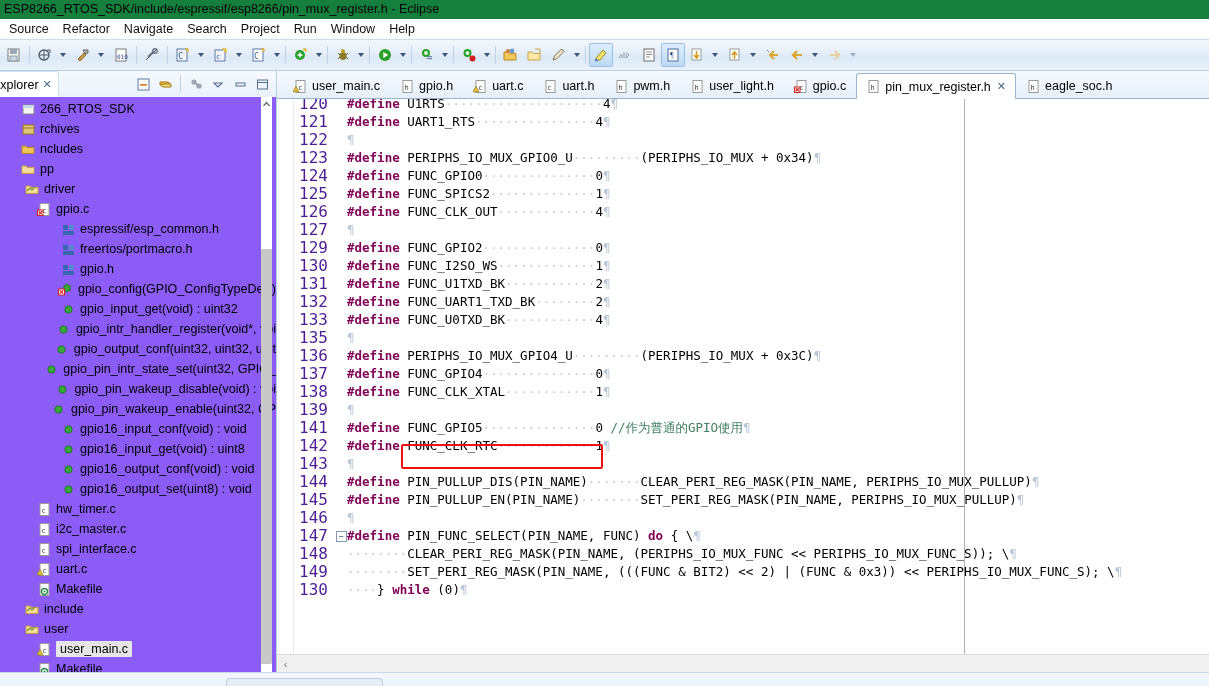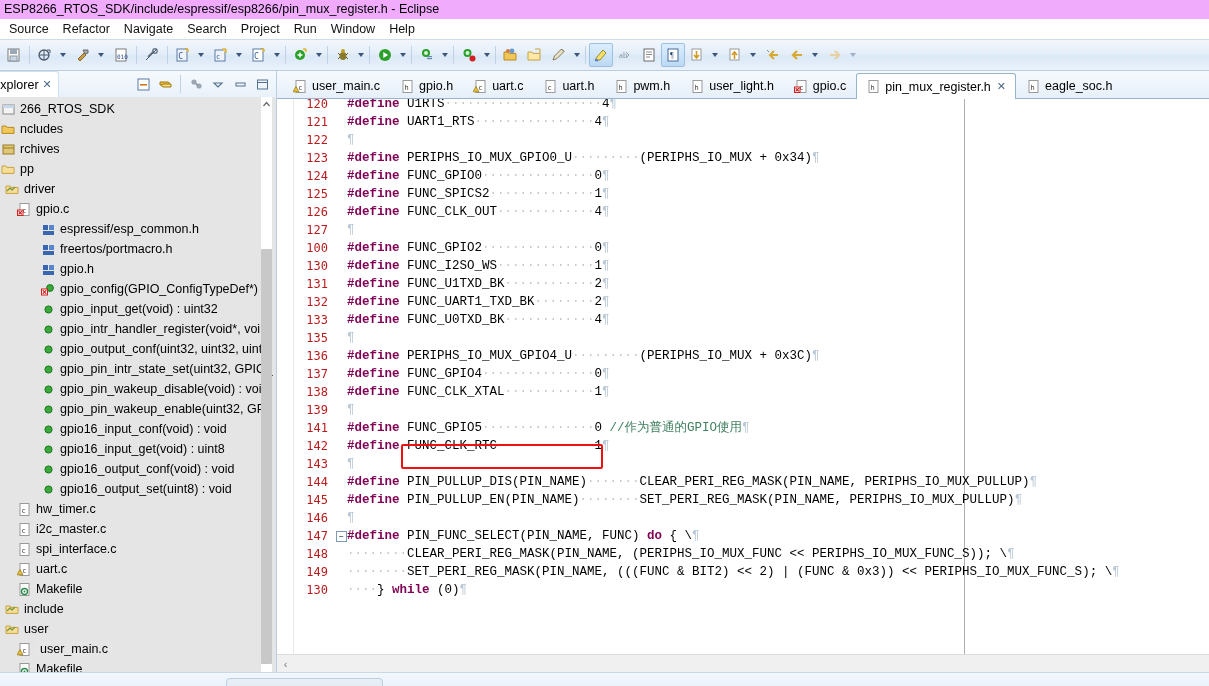--- a/index.html
+++ b/index.html
@@ -7,21 +7,21 @@
     width:1209px;height:686px;overflow:hidden;
     font-family:"Liberation Sans", sans-serif;
     font-size:12px;color:#000;background:#fff;
     -webkit-font-smoothing:antialiased;
   }
   .app{position:relative;width:1209px;height:686px;}
 
   
   .titlebar{
     height:19px;line-height:19px;padding-left:4px;
-    font-size:12.5px;color:#000;background:#f0abfc;white-space:nowrap;
+    font-size:12.5px;color:#000;background:#15803d;white-space:nowrap;
   }
 
   
   .menubar{
     height:20px;display:flex;align-items:center;background:#fff;
     padding-left:2px;
   }
   .menu-item{
     padding:2px 7px;font-size:12.5px;color:#111;cursor:default;white-space:nowrap;
   }
@@ -68,21 +68,21 @@
     display:flex;align-items:center;height:25px;padding:0 6px 0 0;
     background:#fff;border-top:1px solid #cfe0f0;border-right:1px solid #cfe0f0;
     border-top-right-radius:3px;margin-left:-8px;
   }
   .ex-tab-label{font-size:12.5px;color:#000;padding-right:4px;}
   .ex-close{font-size:11px;color:#4a6a8a;}
   .ex-tools{margin-left:auto;display:flex;align-items:center;gap:2px;padding-right:4px;}
   .extool{width:20px;height:20px;display:inline-flex;align-items:center;justify-content:center;}
 
   .tree{
-    flex:1;position:relative;overflow:hidden;background:#e5e5e5;padding-top:2px;
+    flex:1;position:relative;overflow:hidden;background:#8b5cf6;padding-top:2px;padding-left:20px;
   }
   .row{
     height:20px;display:flex;align-items:center;white-space:nowrap;
     font-size:12.5px;color:#000;padding-left:0;
   }
   .row.sel .lbl{background:#e6e6e6;padding:0 4px;border-radius:1px;}
   .row .ind{display:inline-block;}
   .row .ic{width:16px;height:16px;display:inline-flex;align-items:center;justify-content:center;margin-right:4px;flex:0 0 16px;}
   .lbl{line-height:16px;}
 
@@ -120,32 +120,32 @@
   .gutter-ann{width:16px;background:#fff;border-right:1px solid #e9e9e9;flex:0 0 16px;}
   .code-area{
     flex:1;position:relative;overflow:hidden;
     font-family:"DejaVu Sans Mono","Liberation Mono",monospace;
     font-size:12.5px;line-height:18px;
   }
   .lines{position:absolute;left:0;top:0;right:0;}
   .cline{height:18px;display:flex;align-items:center;white-space:pre;}
   .lno{
     width:34px;flex:0 0 34px;text-align:right;padding-right:8px;
-    color:#b91c1c;font-size:12px;font-family:"DejaVu Sans Mono","Liberation Mono",monospace;
+    color:#4c1d95;font-size:16px;font-family:"DejaVu Sans Mono","Liberation Mono",monospace;
   }
   .fold{
     width:11px;flex:0 0 11px;display:flex;align-items:center;justify-content:center;
     font-size:9px;color:#4a6a8a;
   }
   .fold .fbox{
     width:9px;height:9px;border:1px solid #7c9ab5;background:#fff;
     display:inline-flex;align-items:center;justify-content:center;
     font-size:8px;line-height:7px;color:#22405e;
   }
-  .ctext{flex:1;font-family:Liberation Mono, monospace;}
+  .ctext{flex:1;}
   .pre{color:#7f0055;font-weight:bold;}
   .id{color:#000;}
   .num{color:#000;}
   .cmt{color:#3f7f5f;}
   .dots{color:#c8c8c8;}
   .pil{color:#b9c8d6;}
   .ctrl{color:#7f0055;font-weight:bold;}
 
   .print-margin{
     position:absolute;top:0;bottom:0;width:1px;background:#b0b0b0;
@@ -469,34 +469,34 @@
                   <rect x="2" y="3" width="11" height="9" fill="#f4f4f4" stroke="#8a8a8a"></rect>
                   <rect x="2" y="3" width="11" height="3" fill="#c8d8ea"></rect>
                 </svg>
               </span>
               <span class="lbl">266_RTOS_SDK</span>
             </div>
             <div class="row">
               <span class="ind" style="width: 0px;"></span>
               <span class="ic">
                 <svg width="15" height="15">
-                  <path d="M1 4 l4 0 1 1.4 7 0 0 6 -12 0 z" fill="#f2c75a" stroke="#b98a20"></path>
-                </svg>
-              </span>
-              <span class="lbl">ncludes</span>
-            </div>
-            <div class="row">
-              <span class="ind" style="width: 0px;"></span>
-              <span class="ic">
-                <svg width="15" height="15">
                   <rect x="2" y="3" width="11" height="9" fill="#e0c87a" stroke="#9a7a20"></rect>
                   <path d="M2 6 h11" stroke="#9a7a20"></path>
                 </svg>
               </span>
               <span class="lbl">rchives</span>
+            </div>
+            <div class="row">
+              <span class="ind" style="width: 0px;"></span>
+              <span class="ic">
+                <svg width="15" height="15">
+                  <path d="M1 4 l4 0 1 1.4 7 0 0 6 -12 0 z" fill="#f2c75a" stroke="#b98a20"></path>
+                </svg>
+              </span>
+              <span class="lbl">ncludes</span>
             </div>
             <div class="row">
               <span class="ind" style="width: 0px;"></span>
               <span class="ic">
                 <svg width="15" height="15">
                   <path d="M1 4 l4 0 1 1.4 7 0 0 6 -12 0 z" fill="#f7dd9a" stroke="#c9a240"></path>
                 </svg>
               </span>
               <span class="lbl">pp</span>
             </div>
@@ -859,21 +859,21 @@
           <div class="print-margin" style="left:670px;"></div>
           <div class="lines" id="code-lines">
               <div class="cline" style="margin-top: -4px;"><span class="lno">120</span><span class="fold"></span><span class="ctext"><span class="pre">#define </span><span class="id">U1RTS</span><span class="dots">·····················</span><span class="num">4</span><span class="pil">¶</span></span></div>
               <div class="cline"><span class="lno">121</span><span class="fold"></span><span class="ctext"><span class="pre">#define </span><span class="id">UART1_RTS</span><span class="dots">················</span><span class="num">4</span><span class="pil">¶</span></span></div>
               <div class="cline"><span class="lno">122</span><span class="fold"></span><span class="ctext"><span class="pil">¶</span></span></div>
               <div class="cline"><span class="lno">123</span><span class="fold"></span><span class="ctext"><span class="pre">#define </span><span class="id">PERIPHS_IO_MUX_GPIO0_U</span><span class="dots">·········</span><span class="id">(PERIPHS_IO_MUX + 0x34)</span><span class="pil">¶</span></span></div>
               <div class="cline"><span class="lno">124</span><span class="fold"></span><span class="ctext"><span class="pre">#define </span><span class="id">FUNC_GPIO0</span><span class="dots">···············</span><span class="num">0</span><span class="pil">¶</span></span></div>
               <div class="cline"><span class="lno">125</span><span class="fold"></span><span class="ctext"><span class="pre">#define </span><span class="id">FUNC_SPICS2</span><span class="dots">··············</span><span class="num">1</span><span class="pil">¶</span></span></div>
               <div class="cline"><span class="lno">126</span><span class="fold"></span><span class="ctext"><span class="pre">#define </span><span class="id">FUNC_CLK_OUT</span><span class="dots">·············</span><span class="num">4</span><span class="pil">¶</span></span></div>
               <div class="cline"><span class="lno">127</span><span class="fold"></span><span class="ctext"><span class="pil">¶</span></span></div>
-              <div class="cline"><span class="lno">100</span><span class="fold"></span><span class="ctext"><span class="pre">#define </span><span class="id">FUNC_GPIO2</span><span class="dots">···············</span><span class="num">0</span><span class="pil">¶</span></span></div>
+              <div class="cline"><span class="lno">129</span><span class="fold"></span><span class="ctext"><span class="pre">#define </span><span class="id">FUNC_GPIO2</span><span class="dots">···············</span><span class="num">0</span><span class="pil">¶</span></span></div>
               <div class="cline"><span class="lno">130</span><span class="fold"></span><span class="ctext"><span class="pre">#define </span><span class="id">FUNC_I2SO_WS</span><span class="dots">·············</span><span class="num">1</span><span class="pil">¶</span></span></div>
               <div class="cline"><span class="lno">131</span><span class="fold"></span><span class="ctext"><span class="pre">#define </span><span class="id">FUNC_U1TXD_BK</span><span class="dots">············</span><span class="num">2</span><span class="pil">¶</span></span></div>
               <div class="cline"><span class="lno">132</span><span class="fold"></span><span class="ctext"><span class="pre">#define </span><span class="id">FUNC_UART1_TXD_BK</span><span class="dots">········</span><span class="num">2</span><span class="pil">¶</span></span></div>
               <div class="cline"><span class="lno">133</span><span class="fold"></span><span class="ctext"><span class="pre">#define </span><span class="id">FUNC_U0TXD_BK</span><span class="dots">············</span><span class="num">4</span><span class="pil">¶</span></span></div>
               <div class="cline"><span class="lno">135</span><span class="fold"></span><span class="ctext"><span class="pil">¶</span></span></div>
               <div class="cline"><span class="lno">136</span><span class="fold"></span><span class="ctext"><span class="pre">#define </span><span class="id">PERIPHS_IO_MUX_GPIO4_U</span><span class="dots">·········</span><span class="id">(PERIPHS_IO_MUX + 0x3C)</span><span class="pil">¶</span></span></div>
               <div class="cline"><span class="lno">137</span><span class="fold"></span><span class="ctext"><span class="pre">#define </span><span class="id">FUNC_GPIO4</span><span class="dots">···············</span><span class="num">0</span><span class="pil">¶</span></span></div>
               <div class="cline"><span class="lno">138</span><span class="fold"></span><span class="ctext"><span class="pre">#define </span><span class="id">FUNC_CLK_XTAL</span><span class="dots">············</span><span class="num">1</span><span class="pil">¶</span></span></div>
               <div class="cline"><span class="lno">139</span><span class="fold"></span><span class="ctext"><span class="pil">¶</span></span></div>
               <div class="cline"><span class="lno">141</span><span class="fold"></span><span class="ctext"><span class="pre">#define </span><span class="id">FUNC_GPIO5</span><span class="dots">···············</span><span class="num">0 </span><span class="cmt">//作为普通的GPIO使用</span><span class="pil">¶</span></span></div>

